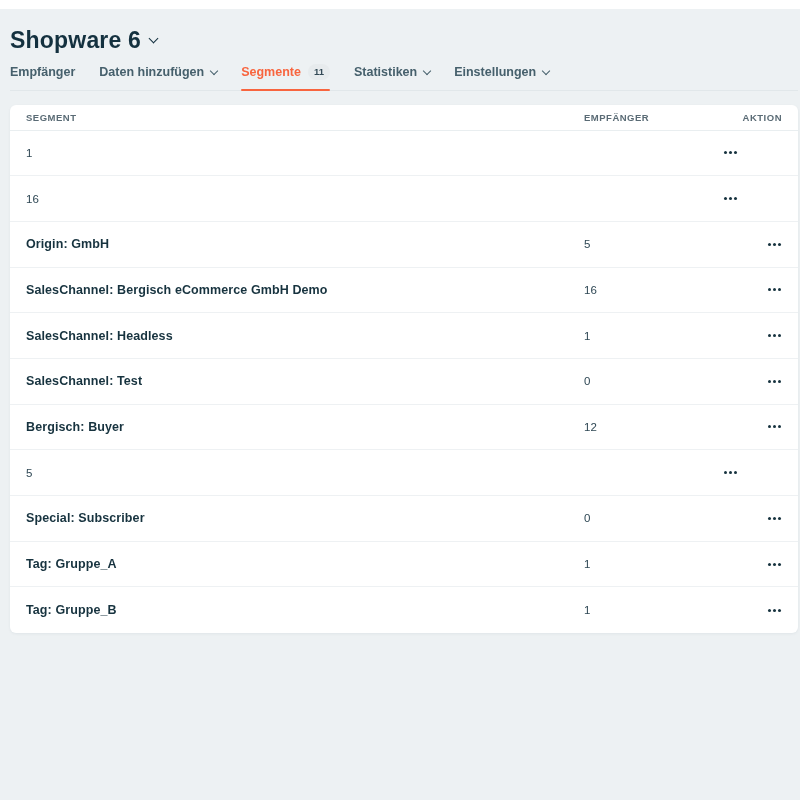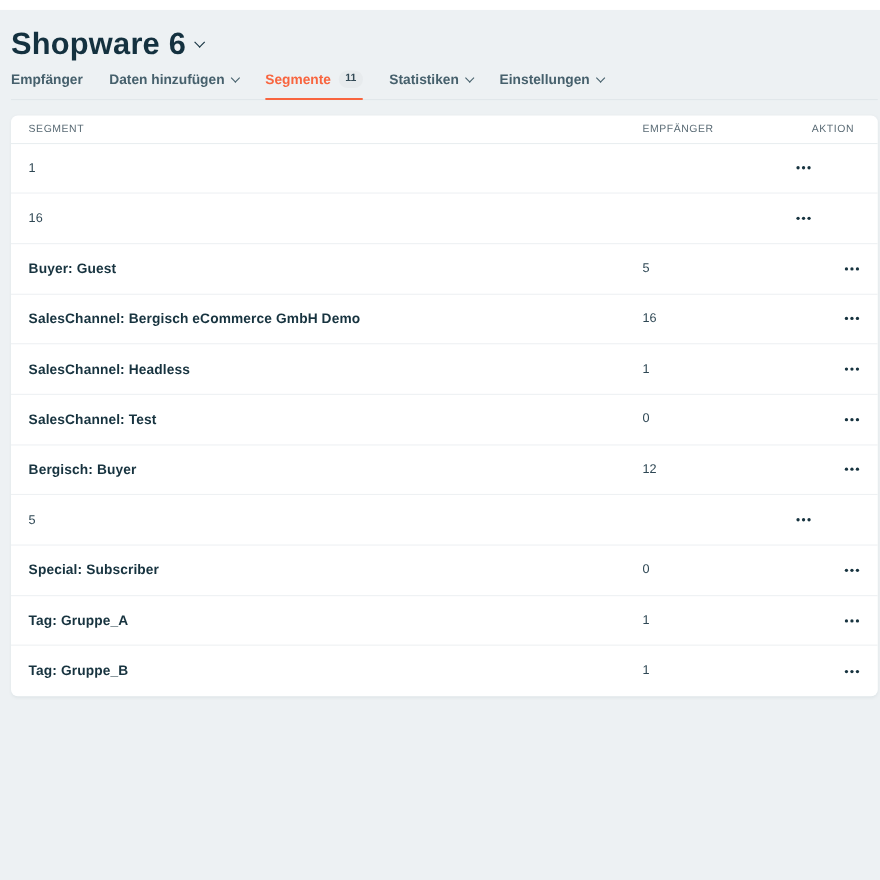--- a/index.html
+++ b/index.html
@@ -8,42 +8,42 @@
     width: 800px; height: 800px; overflow: hidden;
     background: #edf1f3;
     font-family: "Liberation Sans", sans-serif;
     color: #17333f;
   }
   .top-strip { height: 9px; background: #ffffff; }
   .main { padding: 19px 2px 0 10px; }
 
   
   .title-row { display: flex; align-items: center; gap: 9px; cursor: pointer; }
-  .page-title { margin: 0; font-size: 28px; line-height: 24px; font-weight: 700; color: #14313f; letter-spacing: .2px; }
+  .page-title { margin: 0; font-size: 23px; line-height: 24px; font-weight: 700; color: #14313f; letter-spacing: .2px; }
   .chev { display: inline-block; width: 6px; height: 6px; border-right: 1.6px solid currentColor; border-bottom: 1.6px solid currentColor; transform: rotate(45deg); margin-top: -3px; }
   .title-chev { width: 7px; height: 7px; color: #14313f; }
 
   
   .nav { display: flex; gap: 24px; margin-top: 12px; border-bottom: 1px solid #e1e7ea; }
   .nav-item { position: relative; display: inline-flex; align-items: center; gap: 7px; padding-bottom: 10px; font-size: 12.5px; font-weight: 600; color: #46606c; cursor: pointer; white-space: nowrap; }
   .nav-item .chev { color: #46606c; margin-top: -2px; }
   .nav-item.active { color: #f8653f; }
   .nav-item.active::after { content: ""; position: absolute; left: 0; right: 0; bottom: -1px; height: 2px; background: #f8653f; border-radius: 1px; }
   .badge { background: #e7ebed; color: #334a56; font-size: 9.5px; font-weight: 700; padding: 3px 6px; border-radius: 9px; line-height: 1; }
 
   
   .toolbar { display: flex; justify-content: flex-end; margin-top: 20px; }
   .btn-primary { background: #f8653f; color: #ffffff; border: none; border-radius: 4px; height: 26px; padding: 0 14px; font-family: inherit; font-size: 11.5px; font-weight: 700; letter-spacing: .2px; cursor: pointer; }
 
   
   .card { margin-top: 14px; background: #ffffff; border-radius: 6px; box-shadow: 0 1px 3px rgba(20,49,63,.06); overflow: hidden; }
   .thead, .trow { display: grid; grid-template-columns: 1fr 154px 44px; align-items: center; padding: 0 16px; }
   .thead { height: 26px; border-bottom: 1px solid #e9eef0; }
-  .th { font-size: 9.5px; font-weight: 400; color: #5a6b75; letter-spacing: .5px; text-transform: uppercase; }
-  .th-aktion { }
+  .th { font-size: 9.5px; font-weight: 700; color: #5a6b75; letter-spacing: .5px; text-transform: uppercase; }
+  .th-aktion { text-align: right; }
   .trow { height: 45.7px; border-bottom: 1px solid #eef1f3; }
   .trow:last-child { border-bottom: none; }
   .seg-cell { font-size: 12.5px; font-weight: 700; color: #17333f; letter-spacing: .1px; }
   .num-cell { font-size: 11.5px; color: #2e4754; }
   .actions-cell { display: flex; justify-content: flex-end; }
   .dots { display: flex; gap: 2px; padding: 5px 1px; cursor: pointer; }
   .dot { width: 3px; height: 3px; border-radius: 50%; background: #17333f; }
 </style>
 </head>
 <body>
@@ -103,21 +103,21 @@
     <span class="actions-cell">
       <span class="dots">
         <span class="dot"></span>
         <span class="dot"></span>
         <span class="dot"></span>
       </span>
     </span>
   </div>
 
   <div class="trow">
-    <span class="seg-cell">Buyer: Guest</span>
+    <span class="seg-cell">Origin: GmbH</span>
     <span class="num-cell">5</span>
     <span class="actions-cell">
       <span class="dots">
         <span class="dot"></span>
         <span class="dot"></span>
         <span class="dot"></span>
       </span>
     </span>
   </div>
 

